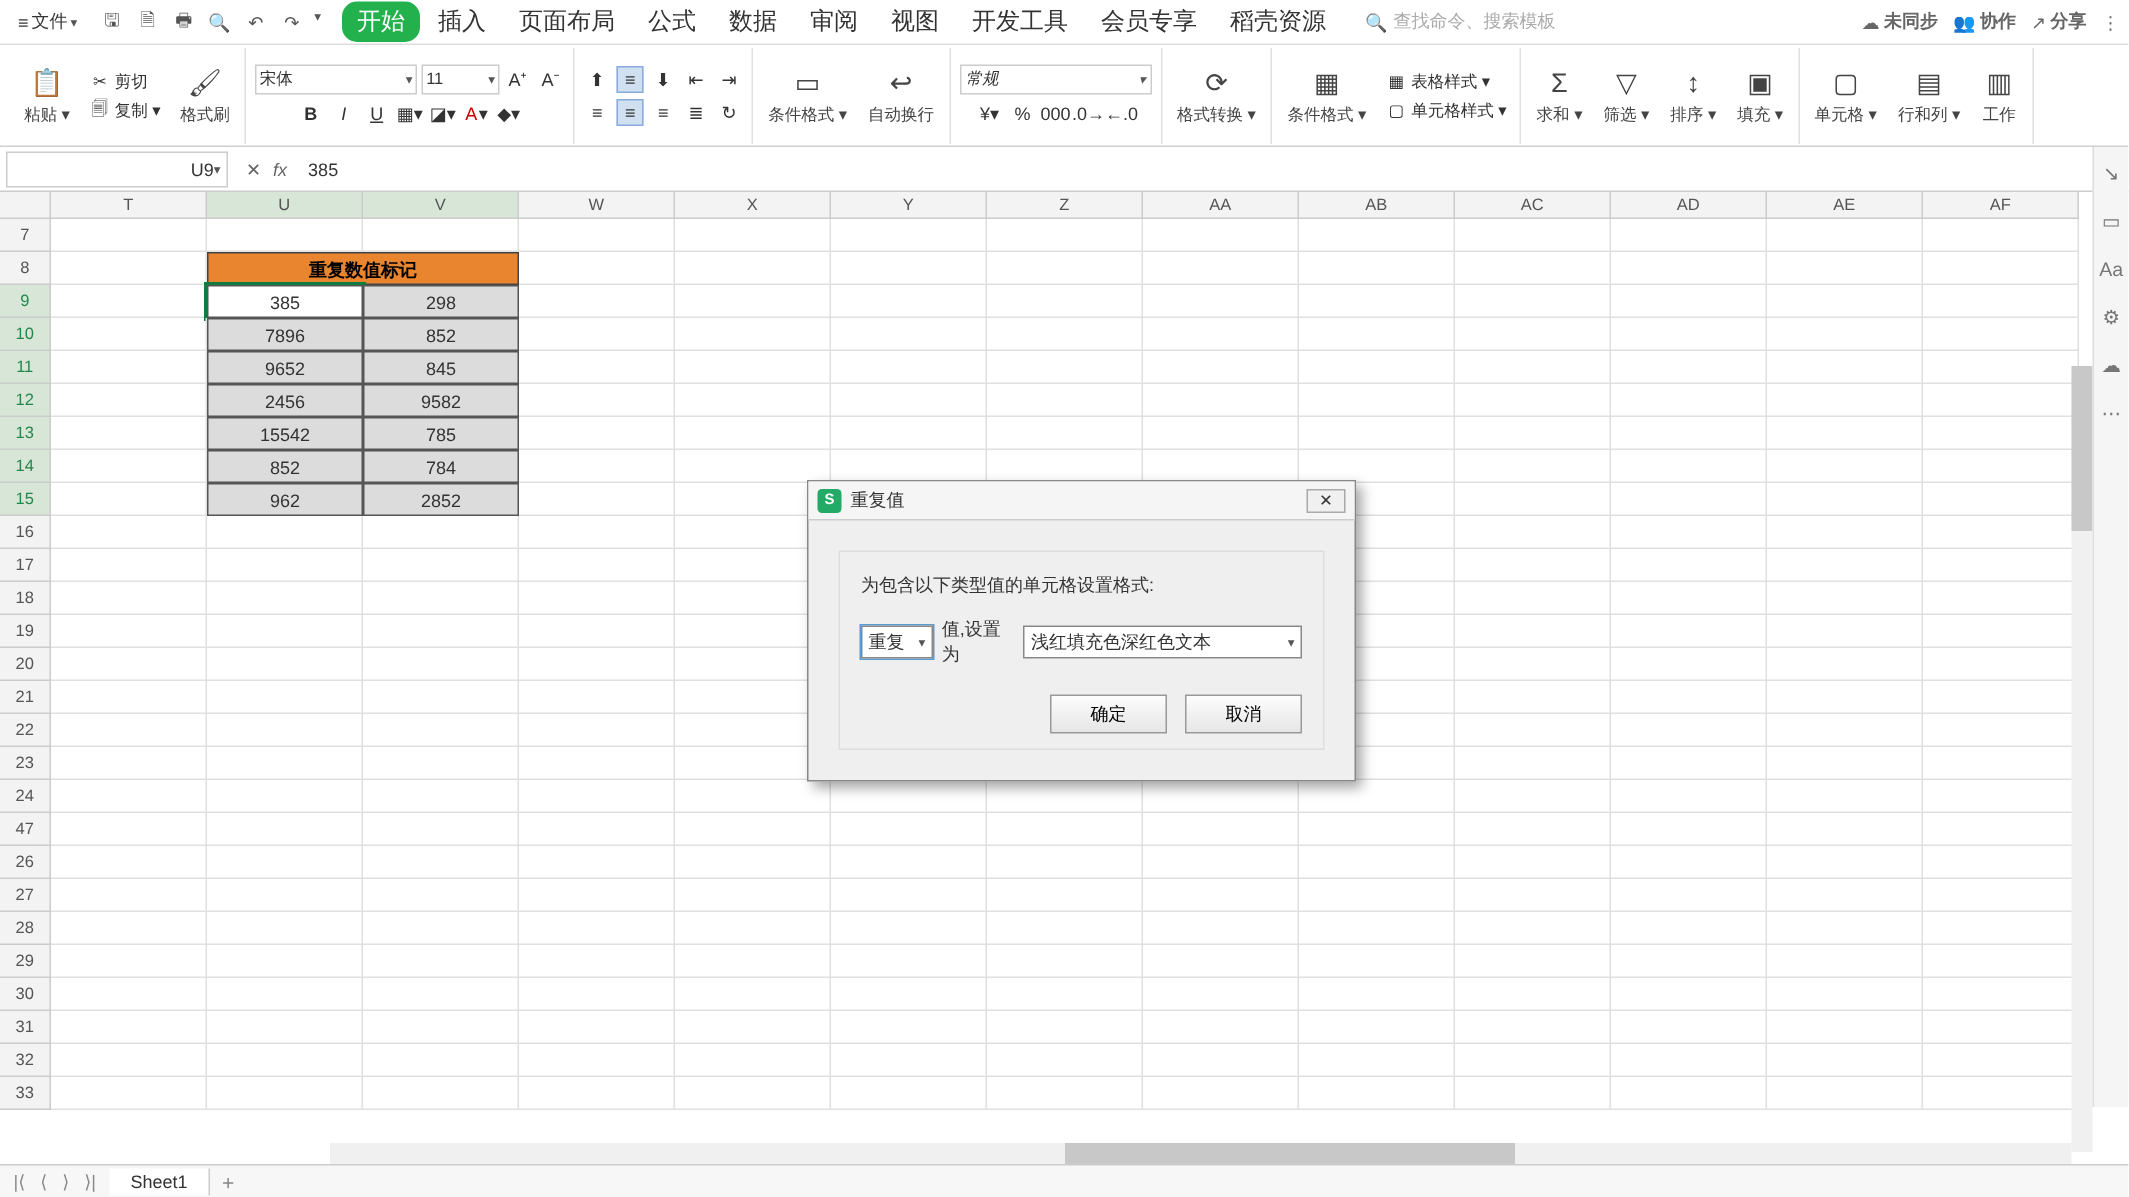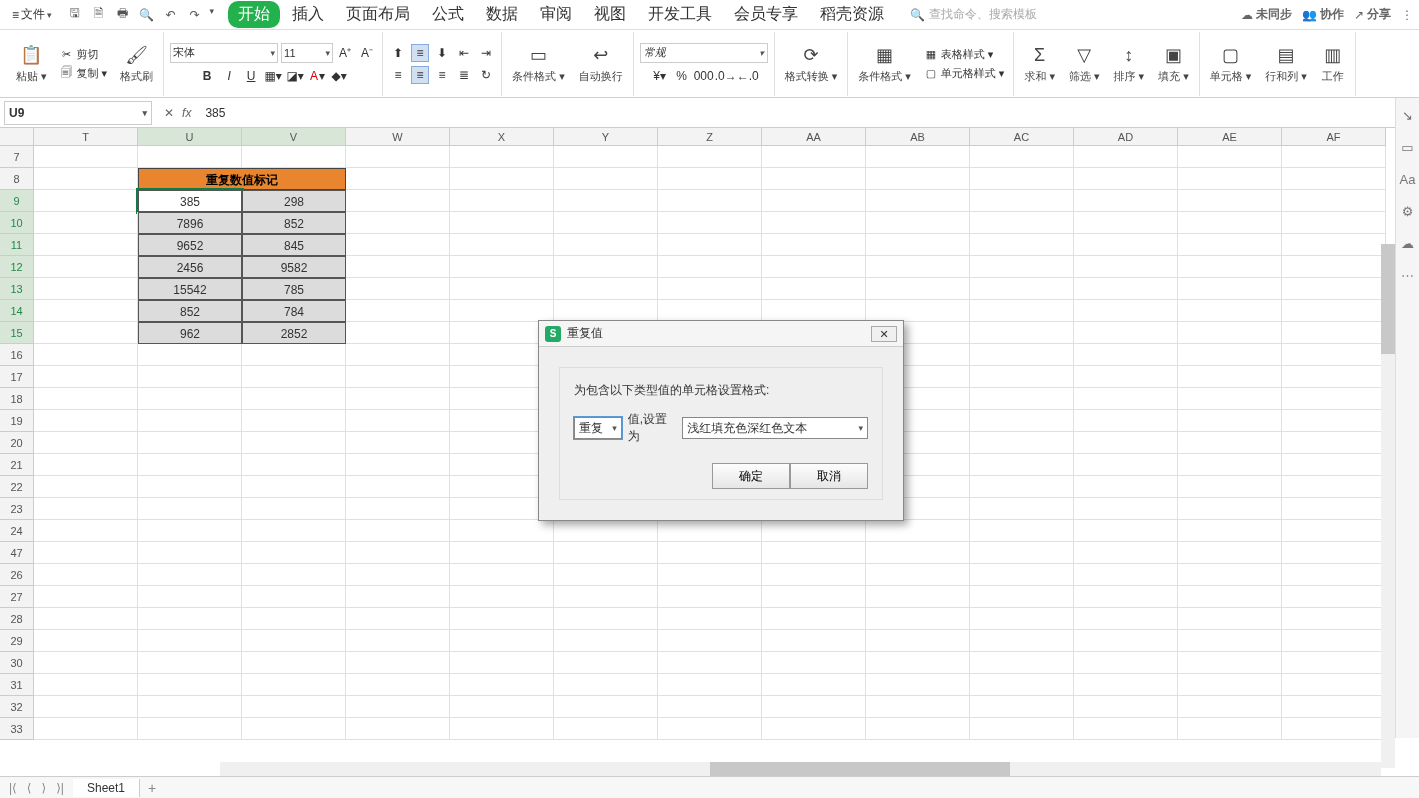--- a/index.html
+++ b/index.html
@@ -29,21 +29,21 @@
 .font-row { display:flex; gap:3px; align-items:center; }
 .font-sel { width:108px; height:20px; border:1px solid #ccc; font-size:11px; padding:0 2px; display:flex; align-items:center; justify-content:space-between; }
 .size-sel { width:52px; height:20px; border:1px solid #ccc; font-size:11px; padding:0 2px; display:flex; align-items:center; justify-content:space-between; }
 .mini-icons { display:flex; gap:4px; }
 .mini-icons span { width:18px; height:18px; display:flex; align-items:center; justify-content:center; cursor:pointer; border:1px solid transparent; }
 .mini-icons span.on { background:#d0e0f0; border-color:#88aadd; }
 .num-sel { width:128px; height:20px; border:1px solid #ccc; display:flex; align-items:center; justify-content:space-between; padding:0 3px; font-size:11px;font-style:italic; }
 
 
 .fbar { height:30px; border-bottom:1px solid #ccc; display:flex; align-items:center; }
-.namebox { width:148px; height:24px; border:1px solid #ccc; margin:16px 4px; display:flex; align-items:center; justify-content:space-between; padding:0 4px; font-size:12px;font-weight:bold; }
+.namebox { width:148px; height:24px; border:1px solid #ccc; margin:16px 4px; display:flex; align-items:center; justify-content:flex-end; padding:0 4px; font-size:12px; }
 .fbar .ficons { display:flex; gap:8px; padding:0 8px; color:#666; }
 .fbar .formula { flex:1; padding:0 6px; font-size:12px; }
 
 
 .grid-wrap { position:relative; height:640px; overflow:hidden; background:#fff; }
 .colheads { display:flex; position:absolute; left:34px; top:0; height:18px; }
 .colheads div { width:104px; height:18px; border-right:1px solid #ccc; border-bottom:1px solid #ccc; background:#f3f3f3; text-align:center; font-size:11px; line-height:18px; color:#555; }
 .colheads div.sel { background:#d8e6d8; }
 .corner { position:absolute; left:0; top:0; width:34px; height:18px; background:#f3f3f3; border-right:1px solid #ccc; border-bottom:1px solid #ccc; }
 .rowheads { position:absolute; left:0; top:18px; width:34px; }
@@ -78,21 +78,21 @@
 .dialog-shadow { position:absolute; left:538px; top:320px; width:366px; background:#efefef; border:1px solid #888; box-shadow:4px 4px 8px rgba(0,0,0,.35); z-index:100; }
 .dlg-title { height:26px; background:#f5f5f5; border-bottom:1px solid #ccc; display:flex; align-items:center; padding:0 6px; font-size:12px; justify-content:space-between; }
 .dlg-title .left { display:flex; align-items:center; gap:6px; }
 .dlg-title .appicon { width:16px; height:16px; background:#22aa66; border-radius:3px; display:flex; align-items:center; justify-content:center; color:#fff; font-size:10px; font-weight:bold; }
 .dlg-title .close { border:1px solid #aaa; width:26px; height:16px; text-align:center; line-height:14px; cursor:pointer; font-size:11px; background:#f0f0f0; }
 .dlg-body { padding:14px 14px 10px; font-size:12px; border:1px solid #ddd; margin:20px; background:#efefef; }
 .dlg-row { display:flex; align-items:center; gap:6px; margin:12px 0 18px; }
 .dlg-sel { border:1px solid #888; background:#fff; height:22px; display:flex; align-items:center; justify-content:space-between; padding:0 4px; cursor:pointer; }
 .dlg-sel.small { width:50px; box-shadow:0 0 0 1px #5a9bd5; }
 .dlg-sel.wide { width:196px; }
-.dlg-btns { display:flex; justify-content:flex-end; }
+.dlg-btns { display:flex; justify-content:flex-end; gap:12px; }
 .dlg-btn { width:78px; height:26px; border:1px solid #999; background:linear-gradient(#fdfdfd,#e6e6e6); cursor:pointer; font-size:12px; }
 .caret { font-size:9px; color:#555; }
 </style>
 </head>
 <body>
 
 <div class="menubar">
   <div class="file-btn">
     <span>≡</span>
     <span>文件</span>

